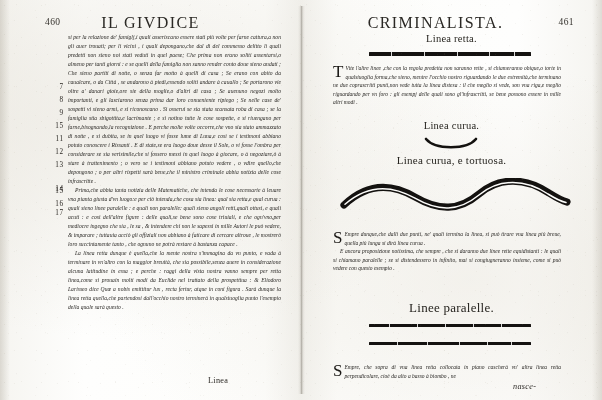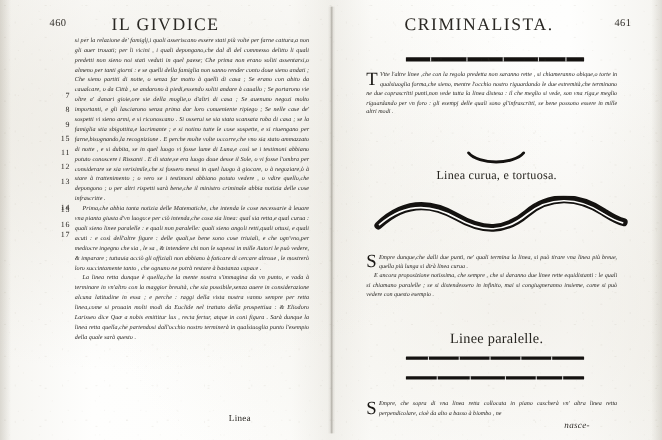--- a/index.html
+++ b/index.html
@@ -251,35 +251,37 @@
     <div class="catchword" style="left:208px; top:376px;">Linea</div>
   </div>
 
   <div class="page page-right">
 
     <div class="runhead">
       <div class="runhead-title" style="left:-16px;">CRIMINALISTA.</div>
       <div class="folio folio-right">461</div>
     </div>
 
+    <div class="figcap" style="top:33px;">Linea retta.</div>
 
     <div class="fig rule-wrap" style="left:68px; top:52px; width:162px; height:4px;">
       <div class="rule-bar" style="left:0; top:0; width:162px; height:3.6px;"></div>
       <div class="nick" style="left:22px;"></div>
       <div class="nick" style="left:55px;"></div>
       <div class="nick" style="left:88px;"></div>
       <div class="nick" style="left:120px;"></div>
       <div class="nick" style="left:145px;"></div>
     </div>
 
     <div class="col" id="right-para-1">
       <span class="dropcap">T</span>
       <span>Vtte l'altre linee ,che con la regola  predetta non saranno rette , si chiameranno obique,o torte in qualsiuoglia forma,che sieno, mentre l'occhio nostro riguardando le due estremità,che terminano ne due coprascritti punti,non vede tutta la linea distesa : il che meglio si vede, son vna riga,e meglio riguardando per vn  foro : gli esempj delle quali sono gl'infrascritti, se bene possono essere in mille altri modi .</span>
     </div>
 
+    <div class="figcap" style="top:120px;">Linea curua.</div>
 
     <div class="fig" style="left:122px; top:137px; width:56px; height:14px;">
       <svg width="56" height="14" viewBox="0 0 56 14">
         <path d="M3,2 C12,13 44,13 53,2" fill="none" stroke="#141210" stroke-width="2.6" stroke-linecap="round"></path>
       </svg>
     </div>
 
     <div class="figcap" style="top:154px; font-size:11px;">Linea curua, e tortuosa.</div>
 
     <div class="fig" style="left:38px; top:178px; width:232px; height:38px;">

